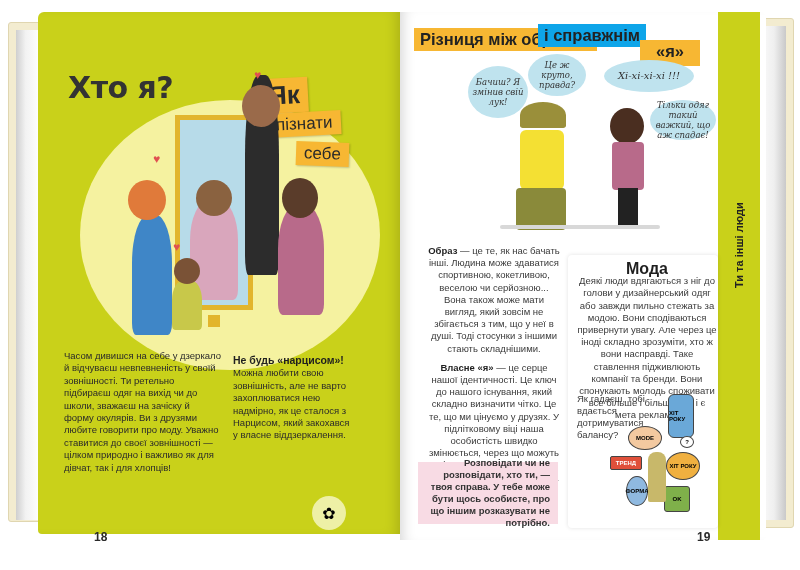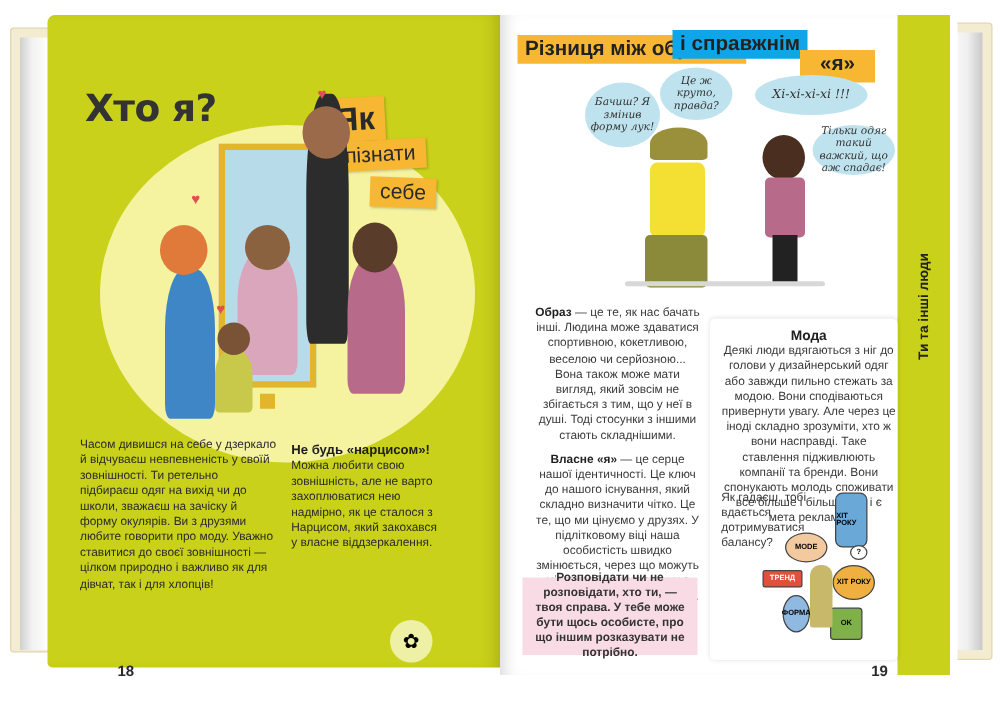--- a/index.html
+++ b/index.html
@@ -113,35 +113,35 @@
   .girl2-head { position: absolute; left: 610px; top: 108px; width: 34px; height: 36px; background: #4a2e20; border-radius: 50%; }
   .girl2-body { position: absolute; left: 612px; top: 142px; width: 32px; height: 48px; background: #b86a8a; border-radius: 4px; }
   .girl2-legs { position: absolute; left: 618px; top: 188px; width: 20px; height: 38px; background: #222; }
   .ground { position: absolute; left: 500px; top: 225px; width: 160px; height: 4px; background: #d8d8d8; border-radius: 2px; }
 
   .col-r { position: absolute; font-size: 9.5px; line-height: 12.2px; color: #3a3a3a; text-align: center; }
   .col-r p { margin-bottom: 7px; }
   .col-r b { color: #1f1f1f; }
   .col-r1 { left: 428px; top: 245px; width: 132px; }
   .col-r2 { left: 577px; top: 263px; width: 140px; }
-  .col-r2 h4 { font-size: 11px; font-weight: 700; color:#1f1f1f; }
+  .col-r2 h4 { font-size: 16px; font-weight: 700; color:#1f1f1f; }
   .card-right {
     position: absolute; left: 568px; top: 255px; width: 150px; height: 273px;
     background: #fff; border-radius: 4px; box-shadow: 0 0 4px rgba(0,0,0,0.12);
   }
   .question { position: absolute; left: 577px; top: 393px; width: 70px; font-size: 9.5px; line-height: 12px; color:#3a3a3a; }
   .fashion-illu {
     position: absolute; left: 624px; top: 392px; width: 80px; height: 120px;
   }
   .fi-blob { position:absolute; border-radius: 50%; border:1px solid #444; font-size:6px; display:flex; align-items:center; justify-content:center; font-weight:700; }
 
   .pink-note {
     position: absolute; left: 418px; top: 462px; width: 140px; height: 62px;
     background: #f8dbe4; border-radius: 0; font-size: 9.5px; font-weight: 700; line-height: 12px;
-    color: #333; display:flex; align-items:center; justify-content:center; text-align:center; padding: 4px 8px;
+    color: #333; display:flex; align-items:center; justify-content:center; text-align:right; padding: 4px 8px;
   }
   .pn-right { left: 697px; top: 530px; }
 </style>
 </head>
 <body>
 
 <div class="book-back-left"></div>
 <div class="book-edge-left"></div>
 <div class="book-back-right"></div>
 <div class="book-edge-right"></div>
@@ -185,21 +185,21 @@
 
 <div class="page-right"></div>
 <div class="green-tab"></div>
 <div class="green-tab-label">Ти та інші люди</div>
 
 <div class="headline hl-1">Різниця між образом</div>
 <div class="headline hl-2">і справжнім</div>
 <div class="headline hl-3">«я»</div>
 
 <div>
-  <div class="bubble b1">Бачиш? Я змінив форму лук!</div>
+  <div class="bubble b1">Бачиш? Я змінив свій лук!</div>
   <div class="bubble b2">Це ж круто, правда?</div>
   <div class="bubble b3">Хі-хі-хі-хі !!!</div>
   <div class="bubble b4">Тільки одяг такий важкий, що аж спадає!</div>
   <div class="boy-hat"></div>
   <div class="boy-body"></div>
   <div class="boy-legs"></div>
   <div class="girl2-head"></div>
   <div class="girl2-body"></div>
   <div class="girl2-legs"></div>
   <div class="ground"></div>

